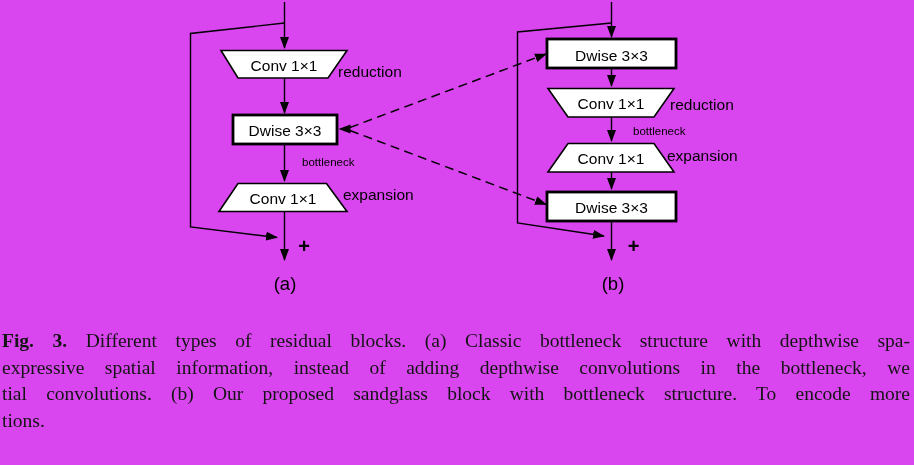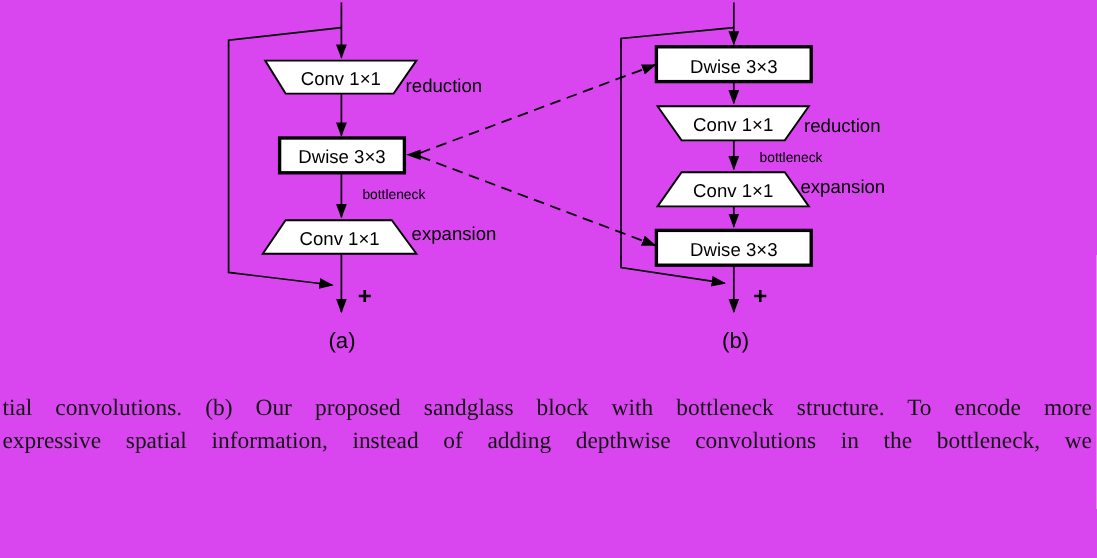--- a/index.html
+++ b/index.html
@@ -99,17 +99,19 @@
     </g>
 
     <g>
       <polygon class="ahead" points="338.5,129 350.5,124.6 350.5,133.4"></polygon>
       <path class="dash" d="M350,127.5 L546,54" marker-end="url(#arr)"></path>
       <path class="dash" d="M350,130.5 L546,204.5" marker-end="url(#arr)"></path>
     </g>
   </svg>
 
   <div class="caption">
+    <div class="jline"><span class="captag">Fig. 3.</span><span> Different types of residual blocks. (a) Classic bottleneck structure with depthwise spa-</span></div>
+    <div class="jline">expressive spatial information, instead of adding depthwise convolutions in the bottleneck, we</div>
     <div class="jline">tial convolutions. (b) Our proposed sandglass block with bottleneck structure. To encode more</div>
-    <div class="jline">expressive spatial information, instead of adding depthwise convolutions in the bottleneck, we</div>
+    <div class="lastline">tions.</div>
   </div>
 
 </div>
 
 </body></html>

